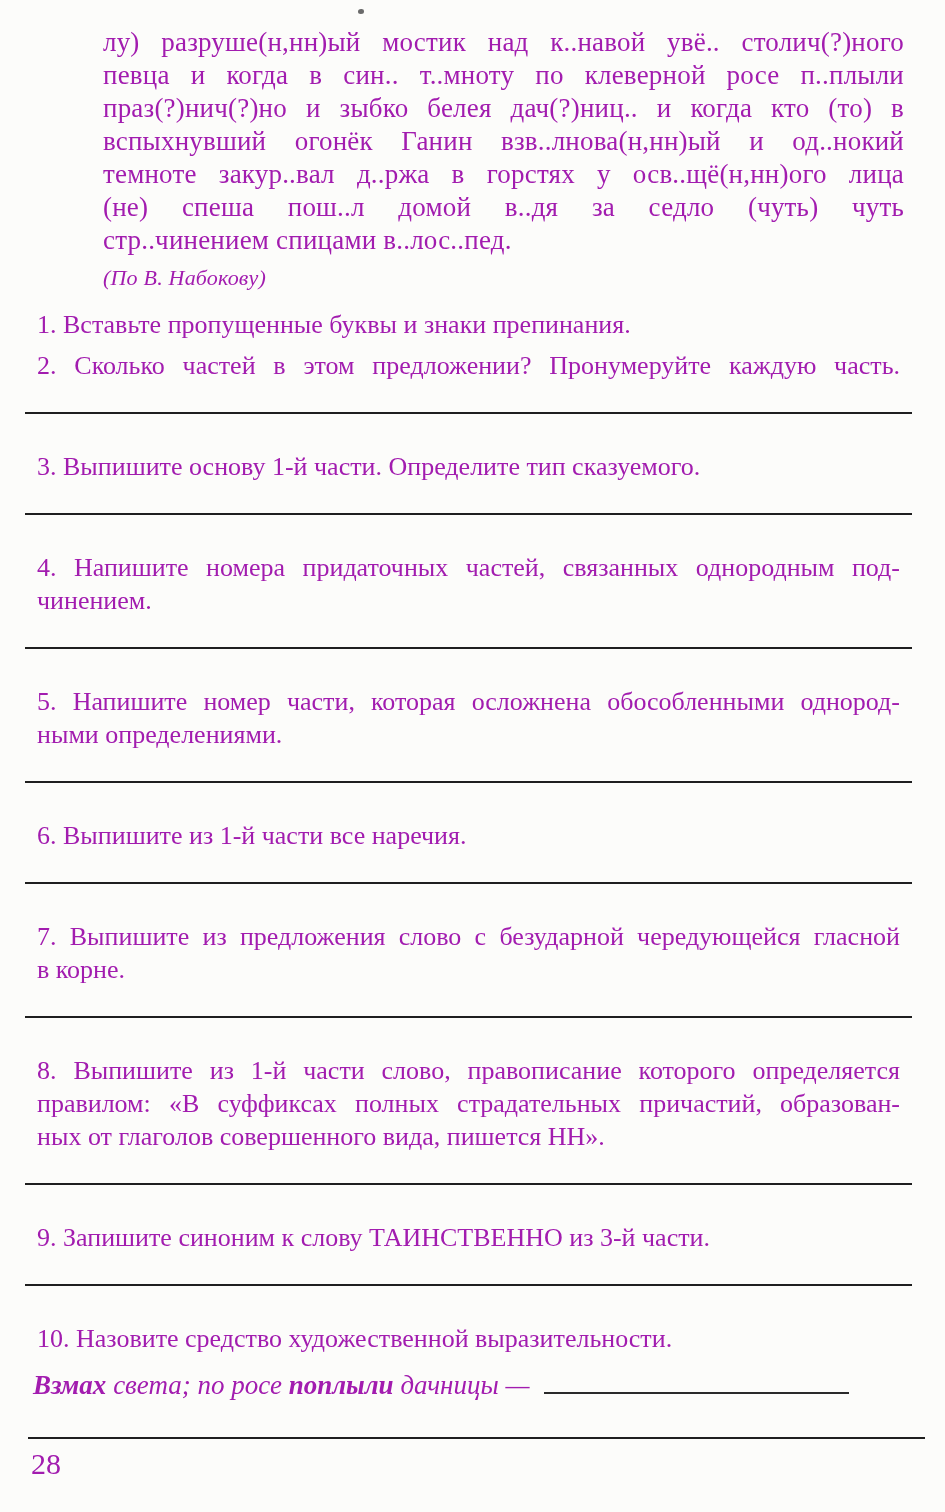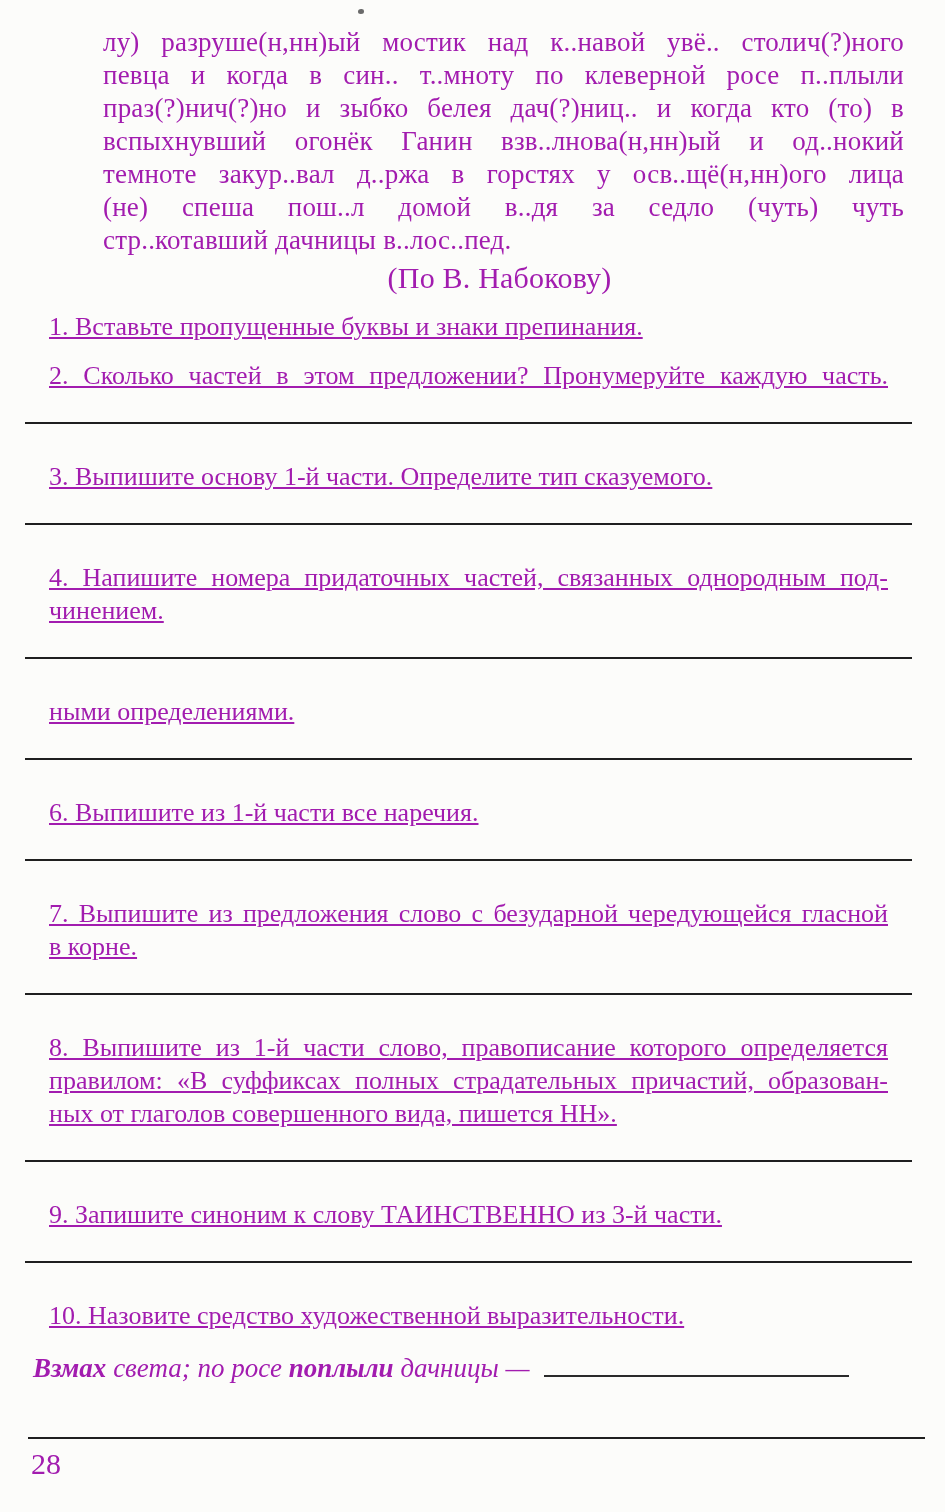--- a/index.html
+++ b/index.html
@@ -27,28 +27,29 @@
   .dictation {
     margin-left: 70px;  
     font-size: 27px;
     line-height: 33px;
     letter-spacing: 0.2px;
   }
   .jline { text-align: justify; text-align-last: justify; }
   .lline { text-align: left; }
   .attribution {
     margin-top: 4px;
-    text-align: center;
-    font-size: 30px;
+    text-align: left;
+    font-style: italic;
+    font-size: 22px;
     line-height: 33px;
     padding-right: 8px;
   }
   
   .tasks { margin-top: 14px; font-size: 26px; line-height: 33px; }
-  .task { margin: 16px; text-decoration: underline; }
+  .task { margin: 4px; }
   .task + .task { margin-top: 8px; }
   .answer-line {
     height: 0;
     border-top: 2px solid #1f1f1f;
     margin: 30px -8px 36px -8px;
   }
   
   .phrase {
     margin-top: 10px;
     font-size: 27px;
@@ -87,21 +88,21 @@
 
   <div class="artifact"></div>
 
   <section class="dictation">
     <div class="jline">лу) разруше(н,нн)ый мостик над к..навой увё.. столич(?)ного</div>
     <div class="jline">певца и когда в син.. т..мноту по клеверной росе п..плыли</div>
     <div class="jline">праз(?)нич(?)но и зыбко белея дач(?)ниц.. и когда кто (то) в</div>
     <div class="jline">вспыхнувший огонёк Ганин взв..лнова(н,нн)ый и од..нокий</div>
     <div class="jline">темноте закур..вал д..ржа в горстях у осв..щё(н,нн)ого лица</div>
     <div class="jline">(не) спеша пош..л домой в..дя за седло (чуть) чуть</div>
-    <div class="lline">стр..котавший дачницы в..лос..пед.</div>
+    <div class="lline">стр..чинением спицами в..лос..пед.</div>
     <div class="attribution">(По В. Набокову)</div>
   </section>
 
   <section class="tasks">
 
     <div class="task">
       <div class="lline">1. Вставьте пропущенные буквы и знаки препинания.</div>
     </div>
 
     <div class="task">
@@ -114,20 +115,21 @@
     </div>
     <div class="answer-line"></div>
 
     <div class="task">
       <div class="jline">4. Напишите номера придаточных частей, связанных однородным под-</div>
       <div class="lline">чинением.</div>
     </div>
     <div class="answer-line"></div>
 
     <div class="task">
+      <div class="jline">5. Напишите номер части, которая осложнена обособленными однород-</div>
       <div class="lline">ными определениями.</div>
     </div>
     <div class="answer-line"></div>
 
     <div class="task">
       <div class="lline">6. Выпишите из 1-й части все наречия.</div>
     </div>
     <div class="answer-line"></div>
 
     <div class="task">

